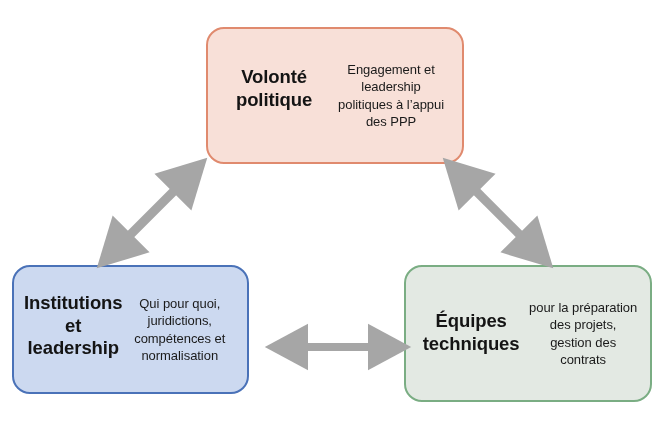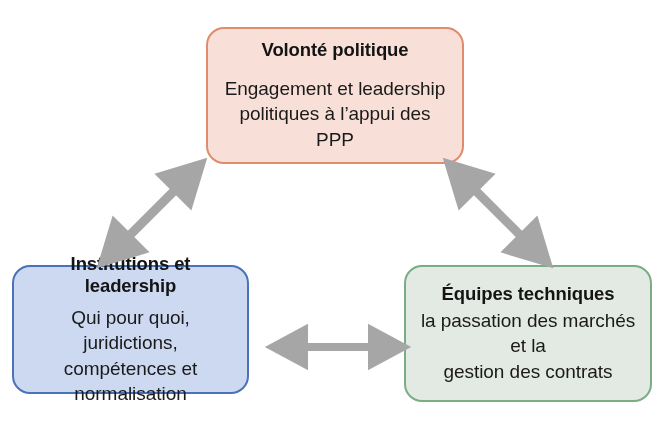--- a/index.html
+++ b/index.html
@@ -16,35 +16,35 @@
     width: 665px;
     height: 423px;
     background: #ffffff;
     overflow: hidden;
   }
   .node {
     position: absolute;
     box-sizing: border-box;
     border-radius: 18px;
     display: flex;
-    flex-direction: column;
+    flex-direction: row;
     align-items: center;
     justify-content: center;
     text-align: center;
     padding: 4px 10px;
   }
   .node-title {
     font-weight: bold;
     font-size: 18.5px;
     line-height: 1.22;
     color: #141414;
     letter-spacing: -0.1px;
   }
   .node-body {
-    font-size: 19px;
+    font-size: 13px;
     line-height: 1.34;
     color: #1a1a1a;
     letter-spacing: -0.05px;
   }
 
   
   #node-political {
     left: 206px;
     top: 27px;
     width: 258px;
@@ -105,21 +105,21 @@
     </div>
     <div class="node-body">
       <div>Qui pour quoi, juridictions,</div>
       <div>compétences et normalisation</div>
     </div>
   </div>
 
   <div class="node" id="node-teams">
     <div class="node-title">Équipes techniques</div>
     <div class="node-body">
-      <div>la passation des marchés et la</div>
+      <div>pour la préparation des projets,</div>
       <div>gestion des contrats</div>
     </div>
   </div>
 
   <svg class="arrow-svg" id="arrow-left-diag" width="112" height="100" viewBox="0 0 112 100">
     <defs>
       <marker id="mk-ul" markerWidth="6" markerHeight="6" refX="2.6" refY="3" orient="auto" markerUnits="strokeWidth">
         <path d="M5.6,0.1 L5.6,5.9 L0.2,3 Z" fill="#a6a6a6"></path>
       </marker>
       <marker id="mk-dr" markerWidth="6" markerHeight="6" refX="3.4" refY="3" orient="auto" markerUnits="strokeWidth">

